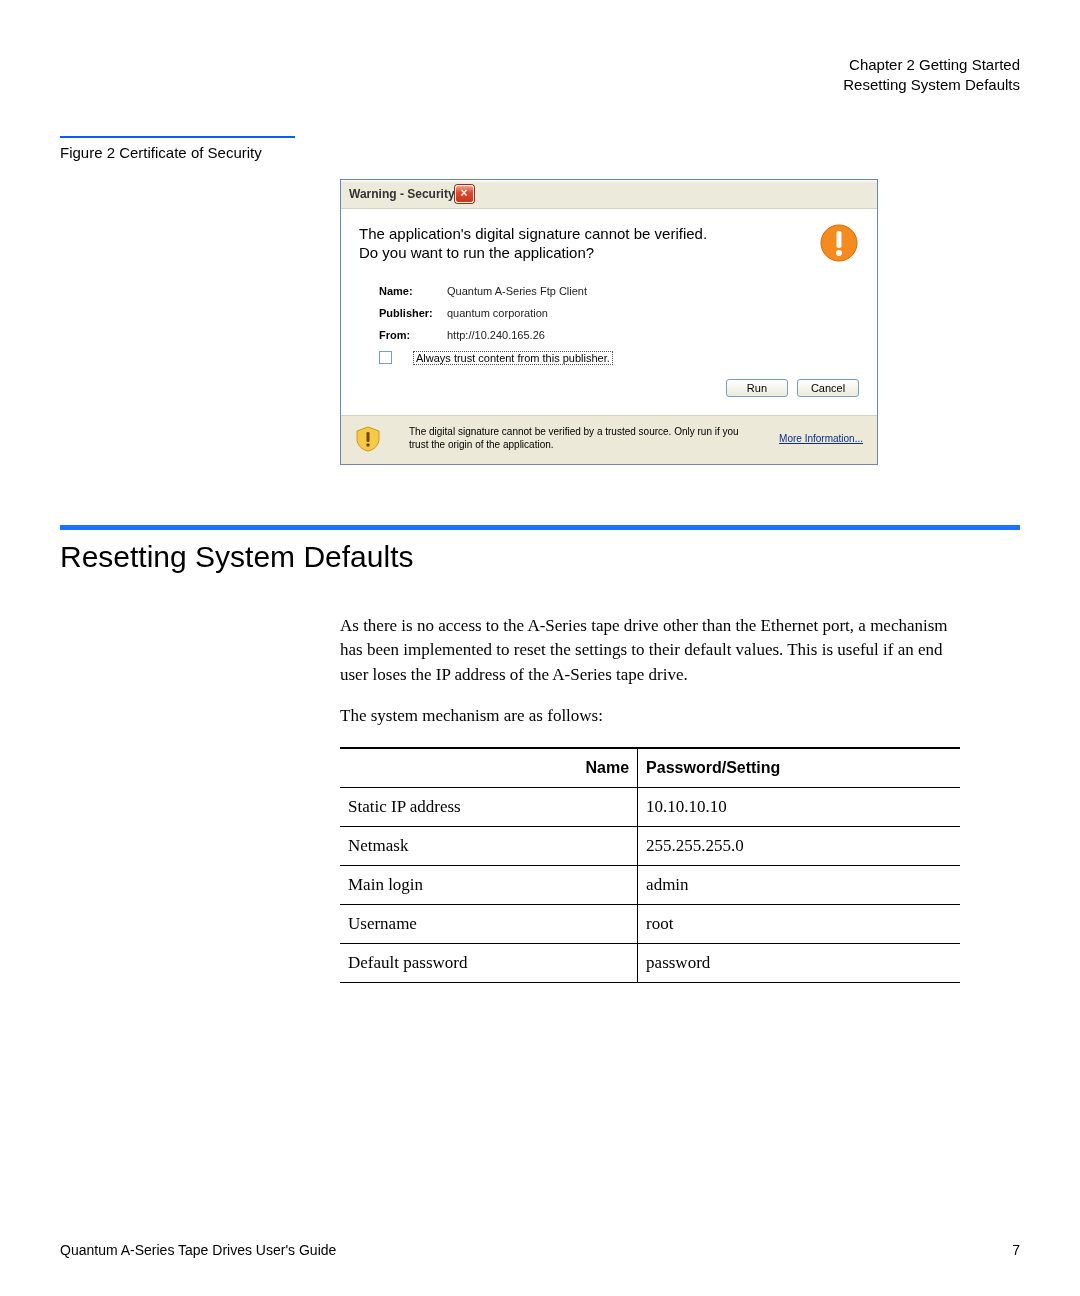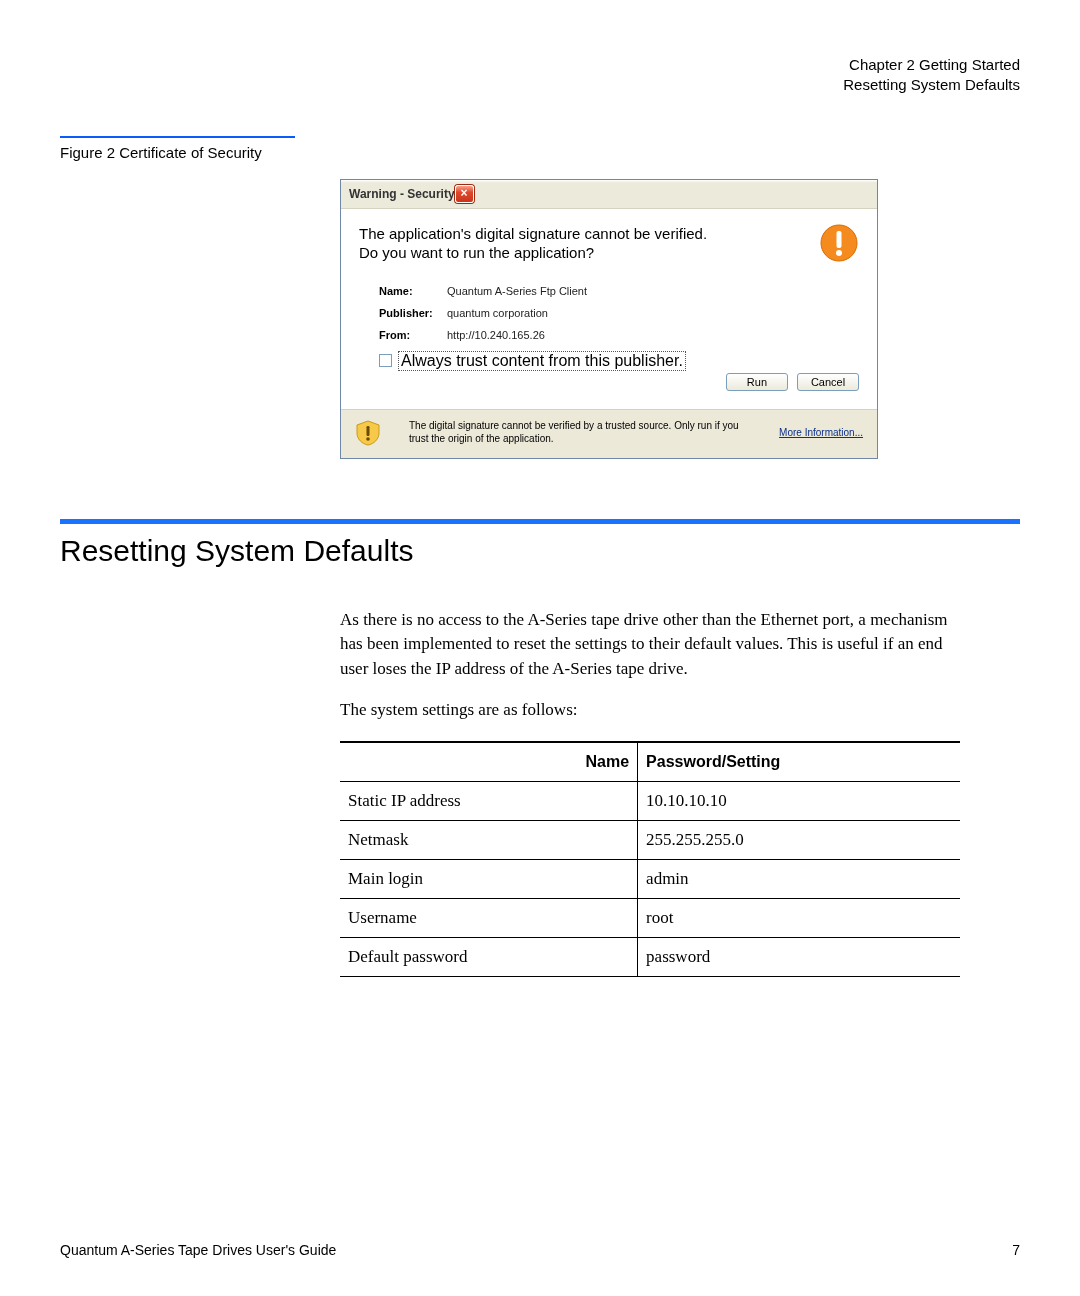--- a/index.html
+++ b/index.html
@@ -99,23 +99,23 @@
   .drow {
     display: flex;
     font-size: 11px;
     margin-bottom: 10px;
   }
   .drow .lab { font-weight: bold; width: 68px; }
   .drow .val { color: #222; }
   .always-row {
     display: flex;
     align-items: center;
-    gap: 6px;
-    font-size: 16px;
-    margin: 4px 0 2px 0;
+    gap: 21px;
+    font-size: 11px;
+    margin: 4px 0 14px 0;
   }
   .chk {
     width: 13px;
     height: 13px;
     border: 1px solid #7b9ebd;
     background: #fff;
     display: inline-block;
   }
   .always-label {
     border: 1px dotted #555;
@@ -281,21 +281,21 @@
         <div class="more-info">More Information...</div>
       </div>
     </div>
   </div>
 
   <div class="section-rule"></div>
   <h1 class="section-title">Resetting System Defaults</h1>
 
   <div class="body-block">
     <p class="body-text">As there is no access to the A-Series tape drive other than the Ethernet port, a mechanism has been implemented to reset the settings to their default values. This is useful if an end user loses the IP address of the A-Series tape drive.</p>
-    <p class="body-text">The system settings are as follows:</p>
+    <p class="body-text">The system mechanism are as follows:</p>
 
     <table class="defaults">
       <thead>
         <tr>
           <th class="col-sep-h">Name</th>
           <th>Password/Setting</th>
         </tr>
       </thead>
       <tbody>
         <tr>

